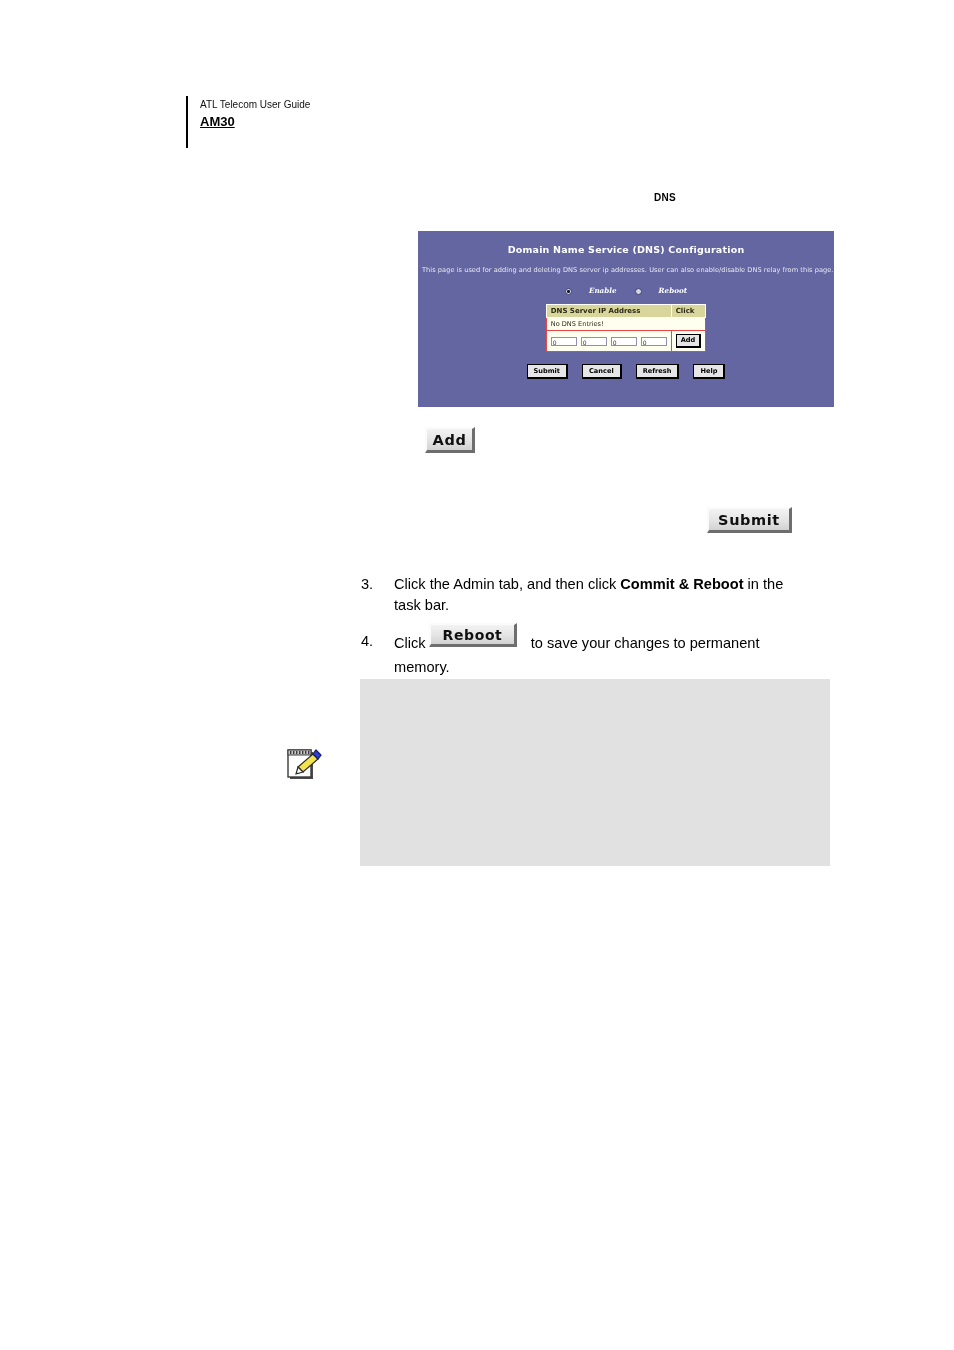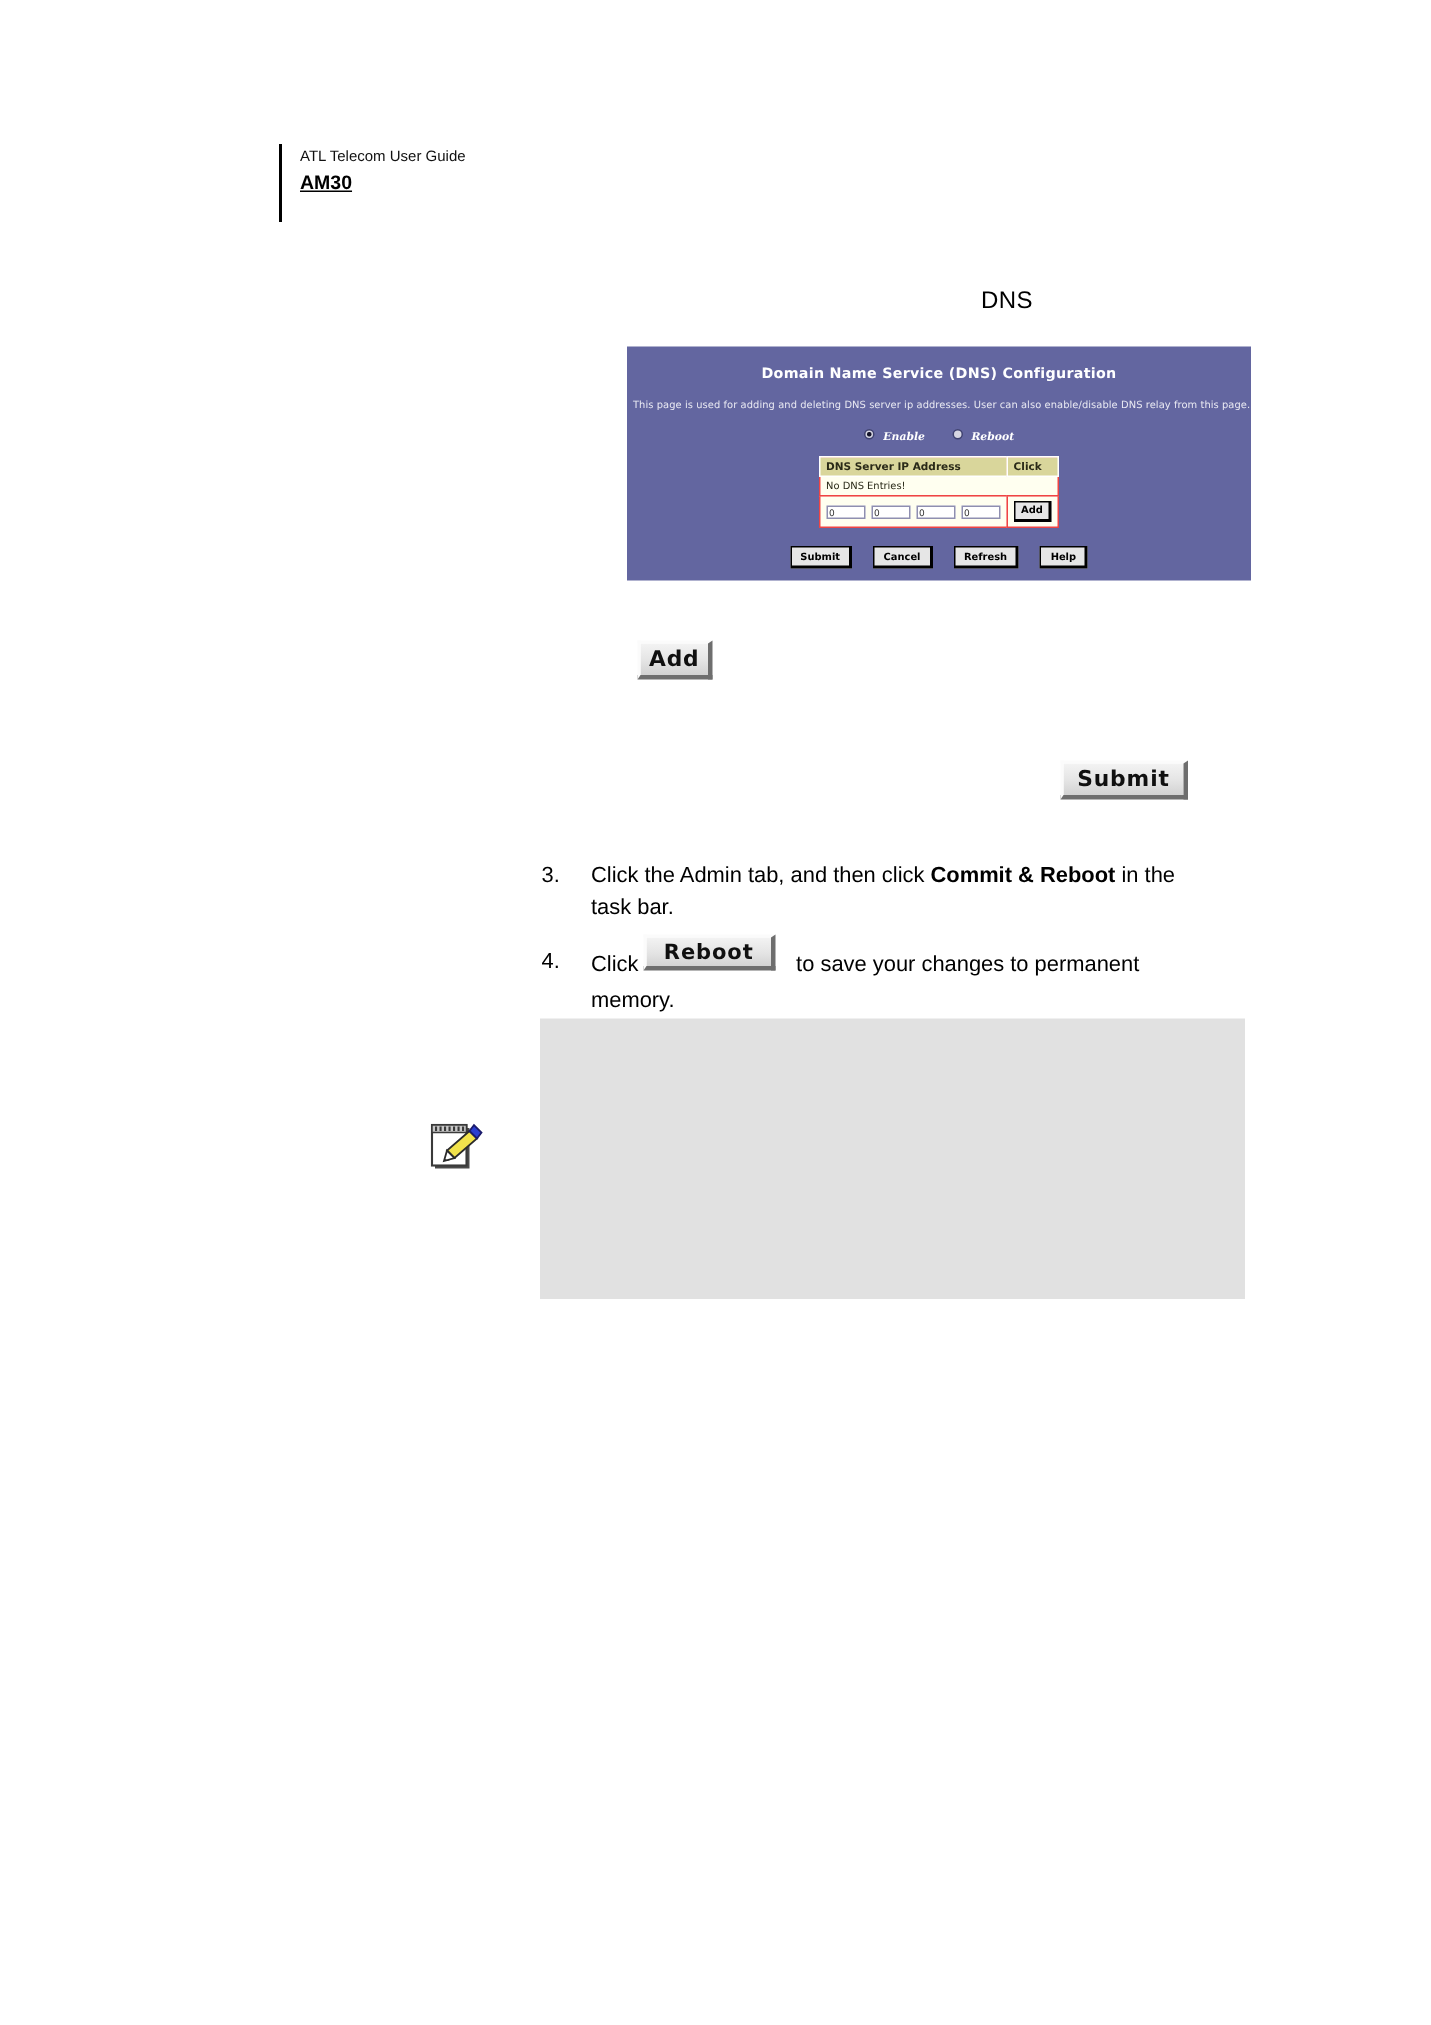--- a/index.html
+++ b/index.html
@@ -39,32 +39,32 @@
     color: #000;
     white-space: nowrap;
     text-decoration: underline;
   }
 
   
   .dns-caption {
     position: absolute;
     left: 654px;
     top: 192px;
-    font-size: 16px;
-    font-weight: normal;
+    font-size: 10px;
+    font-weight: bold;
     letter-spacing: .3px;
   }
 
   
   .router-shot {
     position: absolute;
     left: 418px;
     top: 231px;
     width: 416px;
-    height: 156px;
+    height: 176px;
     background: #6366a0;
     box-sizing: border-box;
     overflow: hidden;
   }
   .router-title {
     text-align: center;
     color: #ffffff;
     font-family: "DejaVu Sans", sans-serif;
     font-size: 9.5px;
     font-weight: bold;
@@ -83,22 +83,22 @@
   }
   .router-radios {
     display: flex;
     justify-content: center;
     align-items: center;
     gap: 18px;
     margin-top: 12px;
   }
   .radio-item {
     display: flex;
-    align-items: flex-start;
-    gap: 6px;
+    align-items: flex-end;
+    gap: 17px;
   }
   .radio-dot {
     width: 7px;
     height: 7px;
     border-radius: 50%;
     background: #d6d6e2;
     border: 1px solid #3f4270;
     box-sizing: border-box;
     position: relative;
   }

